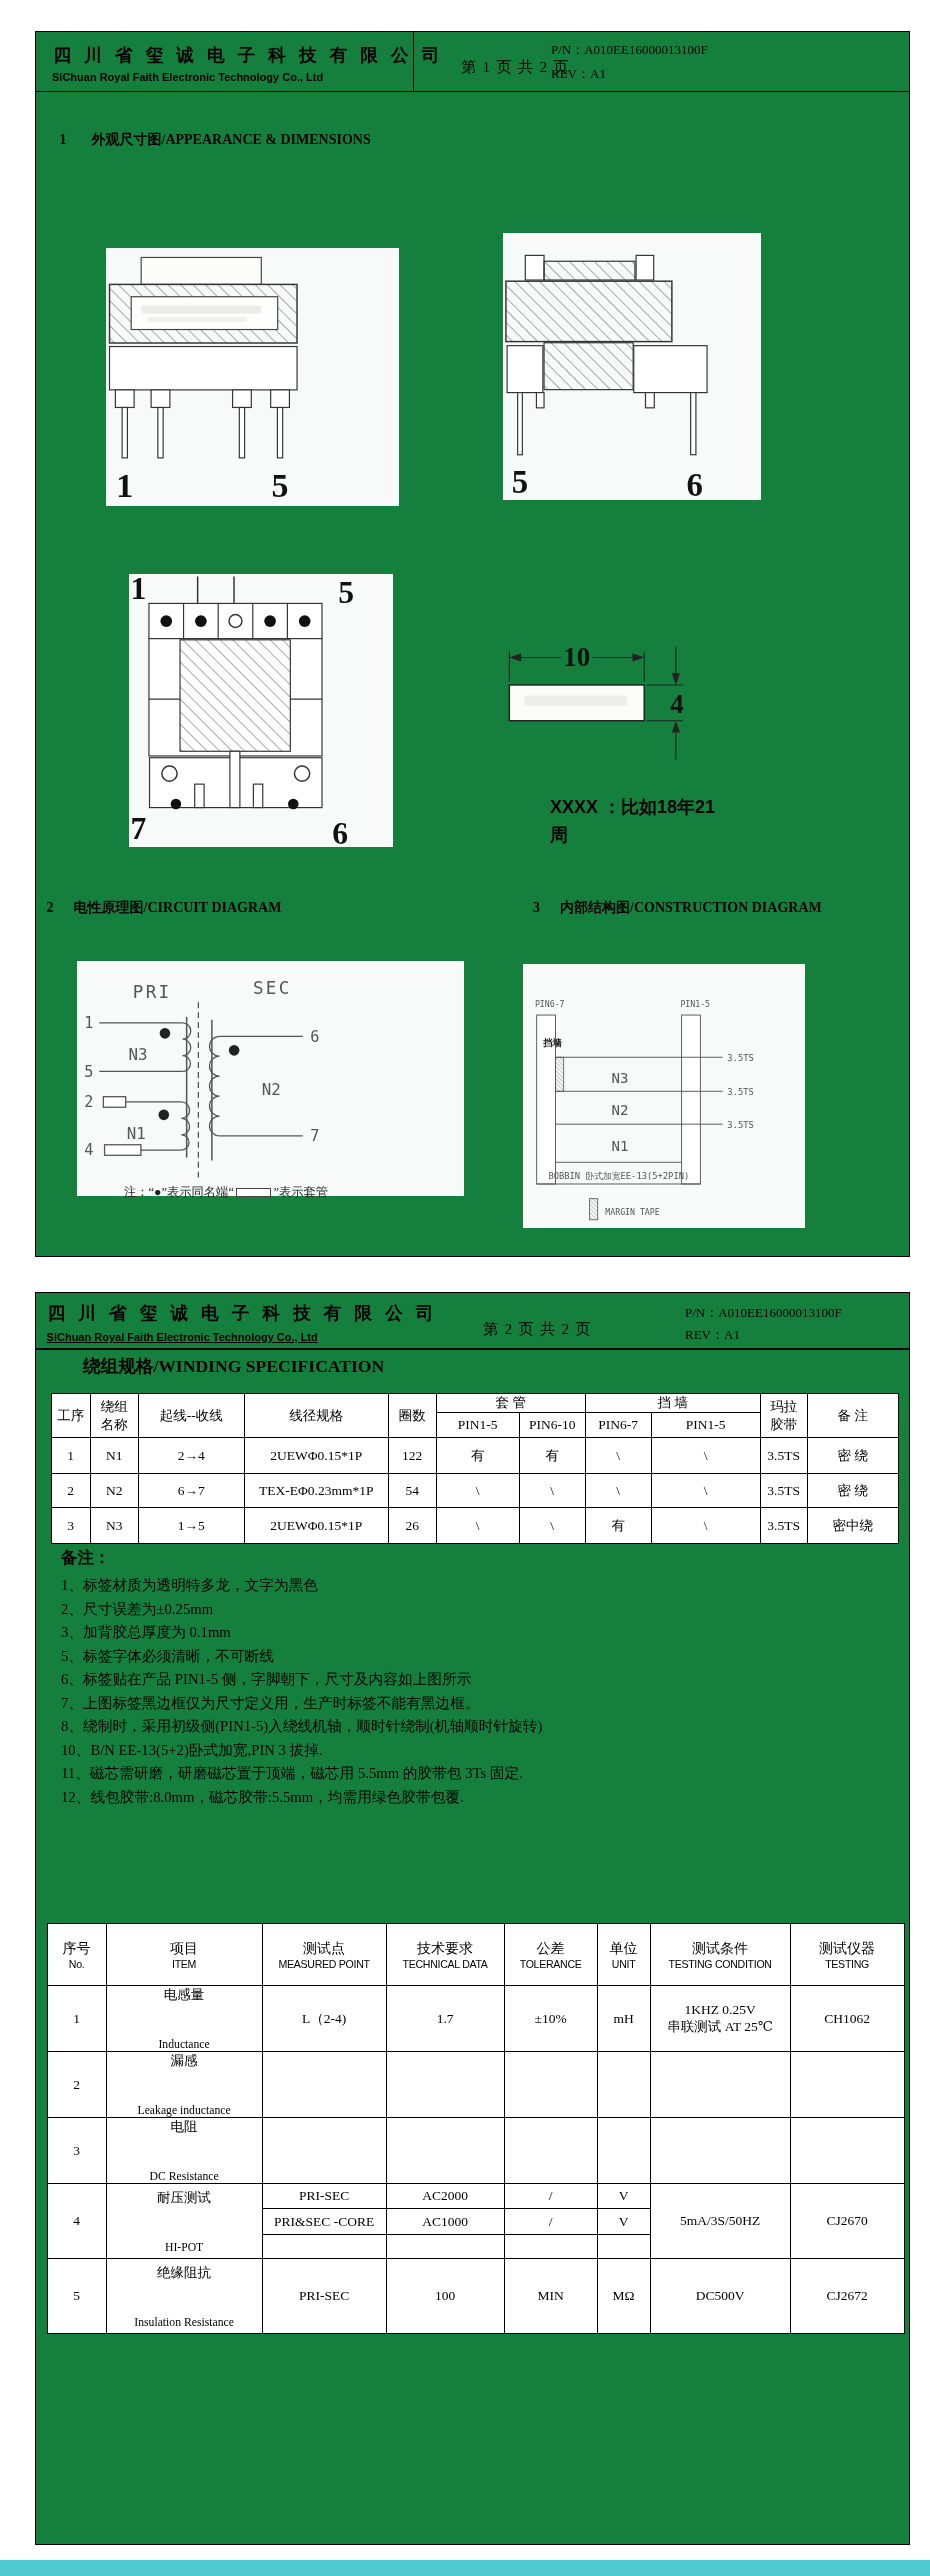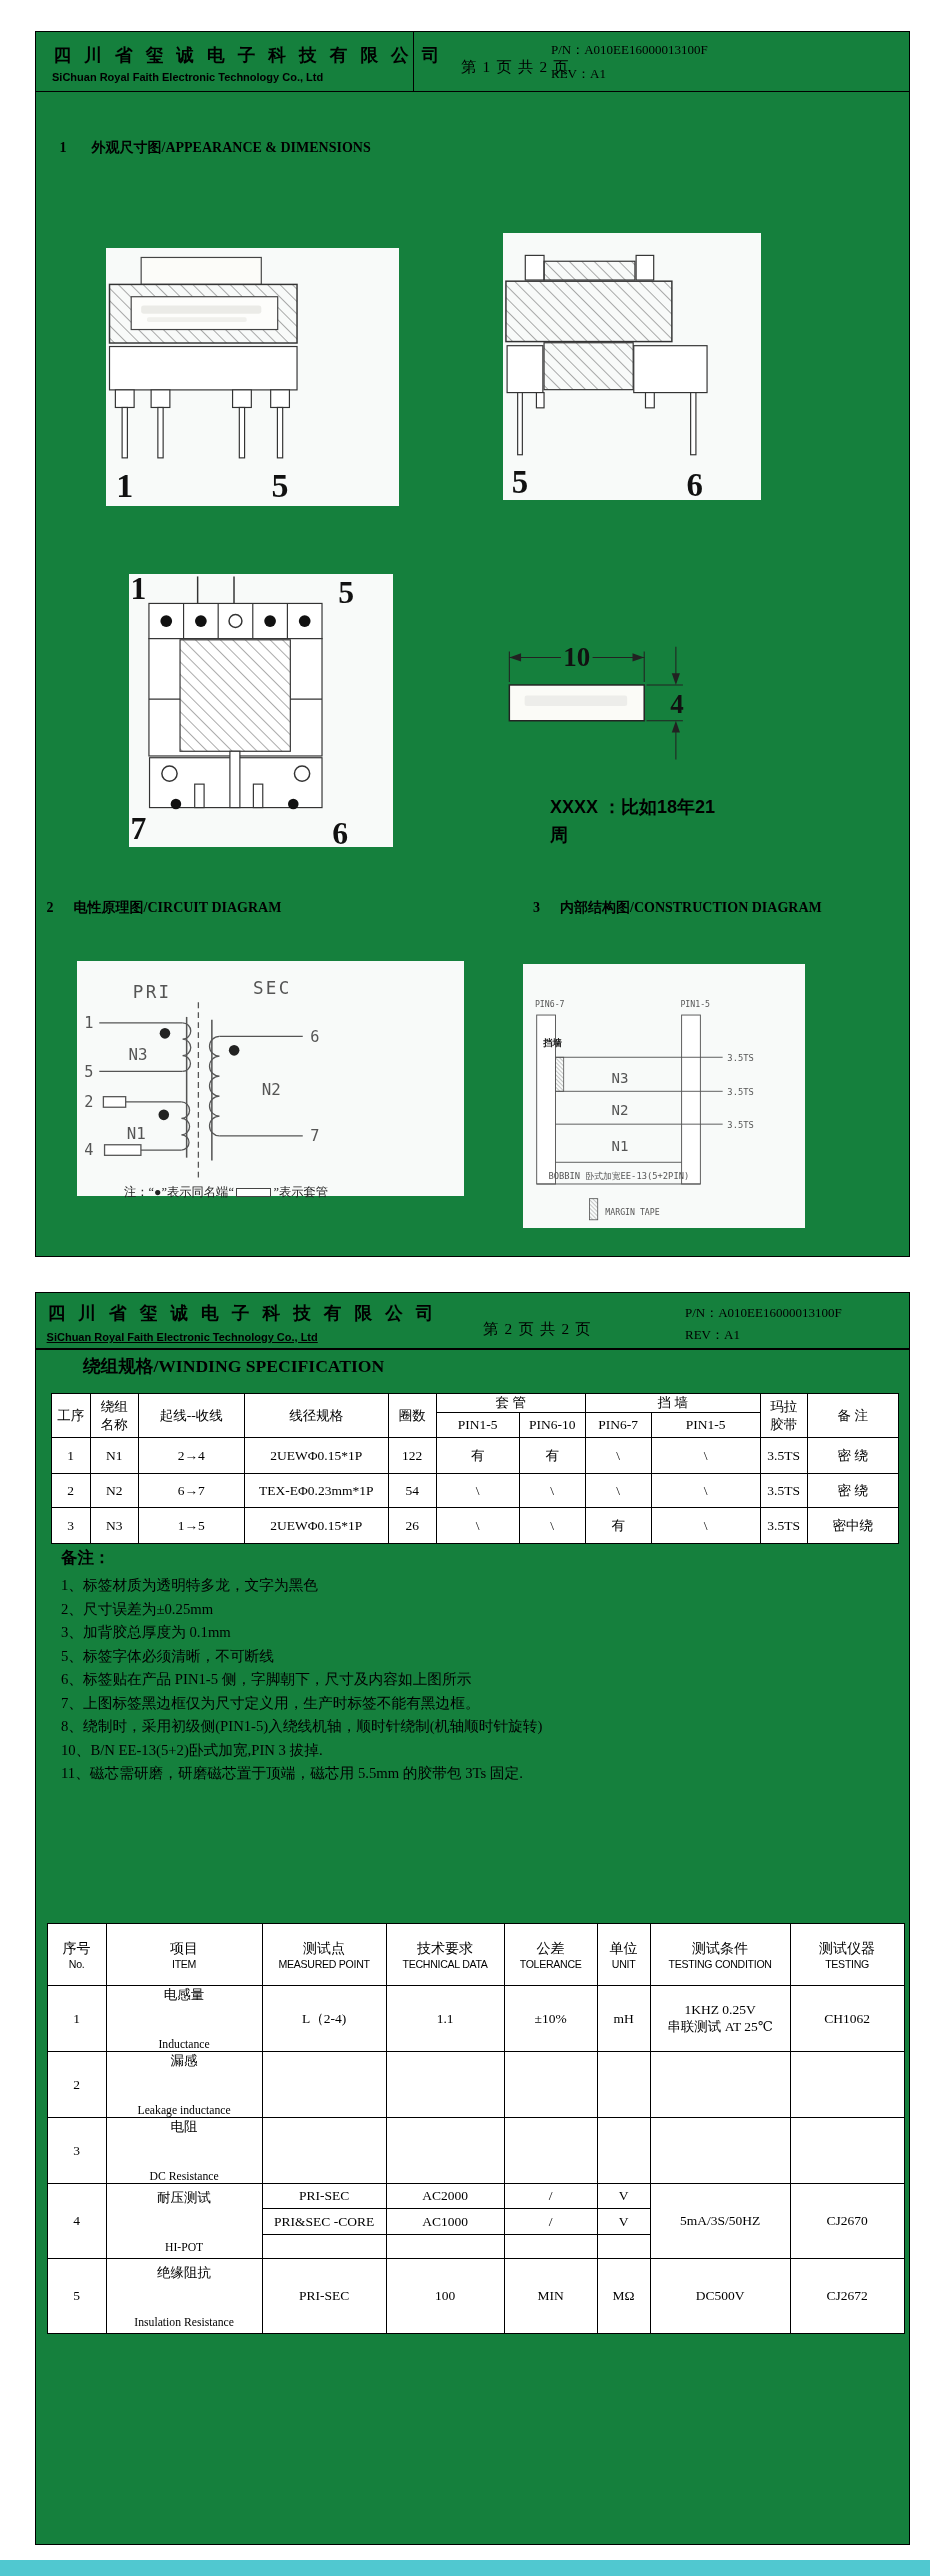--- a/index.html
+++ b/index.html
@@ -56,21 +56,21 @@
 
     <div class="pg-header" style="height:59px;border-bottom:1.2px solid #000;">
       <div class="abs company-cn" style="left:17.6px;top:11.7px;">四 川 省 玺 诚 电 子 科 技 有 限 公 司</div>
       <div class="abs company-en" style="left:16px;top:39px;">SiChuan Royal Faith Electronic Technology Co., Ltd</div>
       <div class="abs" style="left:377px;top:0;width:0;height:59px;border-left:1.2px solid #000;"></div>
       <div class="abs pageinfo" style="left:405px;top:25px;margin-left:20px;">第 1 页 共 2 页</div>
       <div class="abs pnrev" style="left:515px;top:9.4px;"><span>P/N：</span><span>A010EE16000013100F</span></div>
       <div class="abs pnrev" style="left:515px;top:33px;"><span>REV：</span><span>A1</span></div>
     </div>
 
-    <div class="abs sec-title" style="left:23.5px;top:107px;">
+    <div class="abs sec-title" style="left:23.5px;top:99px;">
       <span>1</span><span style="display:inline-block;width:25px;"></span><span>外观尺寸图/APPEARANCE &amp; DIMENSIONS</span>
     </div>
 
     <svg class="abs drawbg" style="left:70px;top:216px;" width="293" height="258" viewBox="0 0 500 440">
       <rect x="60" y="16" width="205" height="46" fill="#fcfcf9" stroke="#444" stroke-width="2"></rect>
       <rect x="6" y="62" width="320" height="100" fill="url(#hatch)" stroke="#333" stroke-width="2.5"></rect>
       <rect x="43" y="83" width="250" height="56" fill="#fdfdfb" stroke="#444" stroke-width="2"></rect>
       <rect x="60" y="98" width="205" height="14" rx="4" fill="#ebebe7"></rect>
       <rect x="70" y="118" width="170" height="8" rx="3" fill="#f0f0ec"></rect>
       <rect x="6" y="168" width="320" height="74" fill="#ffffff" stroke="#333" stroke-width="2"></rect>
@@ -325,20 +325,21 @@
     <div class="abs" style="left:25px;top:281px;">
       <div class="note-line">1、标签材质为透明特多龙，文字为黑色</div>
       <div class="note-line">2、尺寸误差为±0.25mm</div>
       <div class="note-line">3、加背胶总厚度为 0.1mm</div>
       <div class="note-line">5、标签字体必须清晰，不可断线</div>
       <div class="note-line">6、标签贴在产品 PIN1-5 侧，字脚朝下，尺寸及内容如上图所示</div>
       <div class="note-line">7、上图标签黑边框仅为尺寸定义用，生产时标签不能有黑边框。</div>
       <div class="note-line">8、绕制时，采用初级侧(PIN1-5)入绕线机轴，顺时针绕制(机轴顺时针旋转)</div>
       <div class="note-line">10、B/N EE-13(5+2)卧式加宽,PIN 3 拔掉.</div>
       <div class="note-line">11、磁芯需研磨，研磨磁芯置于顶端，磁芯用 5.5mm 的胶带包 3Ts 固定.</div>
+      <div class="note-line">12、线包胶带:8.0mm，磁芯胶带:5.5mm，均需用绿色胶带包覆.</div>
     </div>
 
 
     <table class="etable" style="left:10.6px;top:630px;width:857px;">
       <colgroup>
         <col style="width:59px">
           <col style="width:156px">
           <col style="width:124px">
           <col style="width:118px">
         <col style="width:93px">
@@ -381,21 +382,21 @@
               <div class="hen">TESTING</div>
             </th>
         </tr>
         <tr style="height:50px">
           <td>1</td>
           <td>
               <div class="cellcn">电感量</div>
               <div class="cellen">Inductance</div>
             </td>
           <td>L（2-4)</td>
-          <td>1.1</td>
+          <td>1.7</td>
           <td>±10%</td>
           <td>mH</td>
           <td class="pre">1KHZ   0.25V
 串联测试 AT 25℃</td>
           <td>CH1062</td>
         </tr>
         <tr style="height:42px">
           <td>2</td>
           <td>
               <div class="cellcn">漏感</div>

